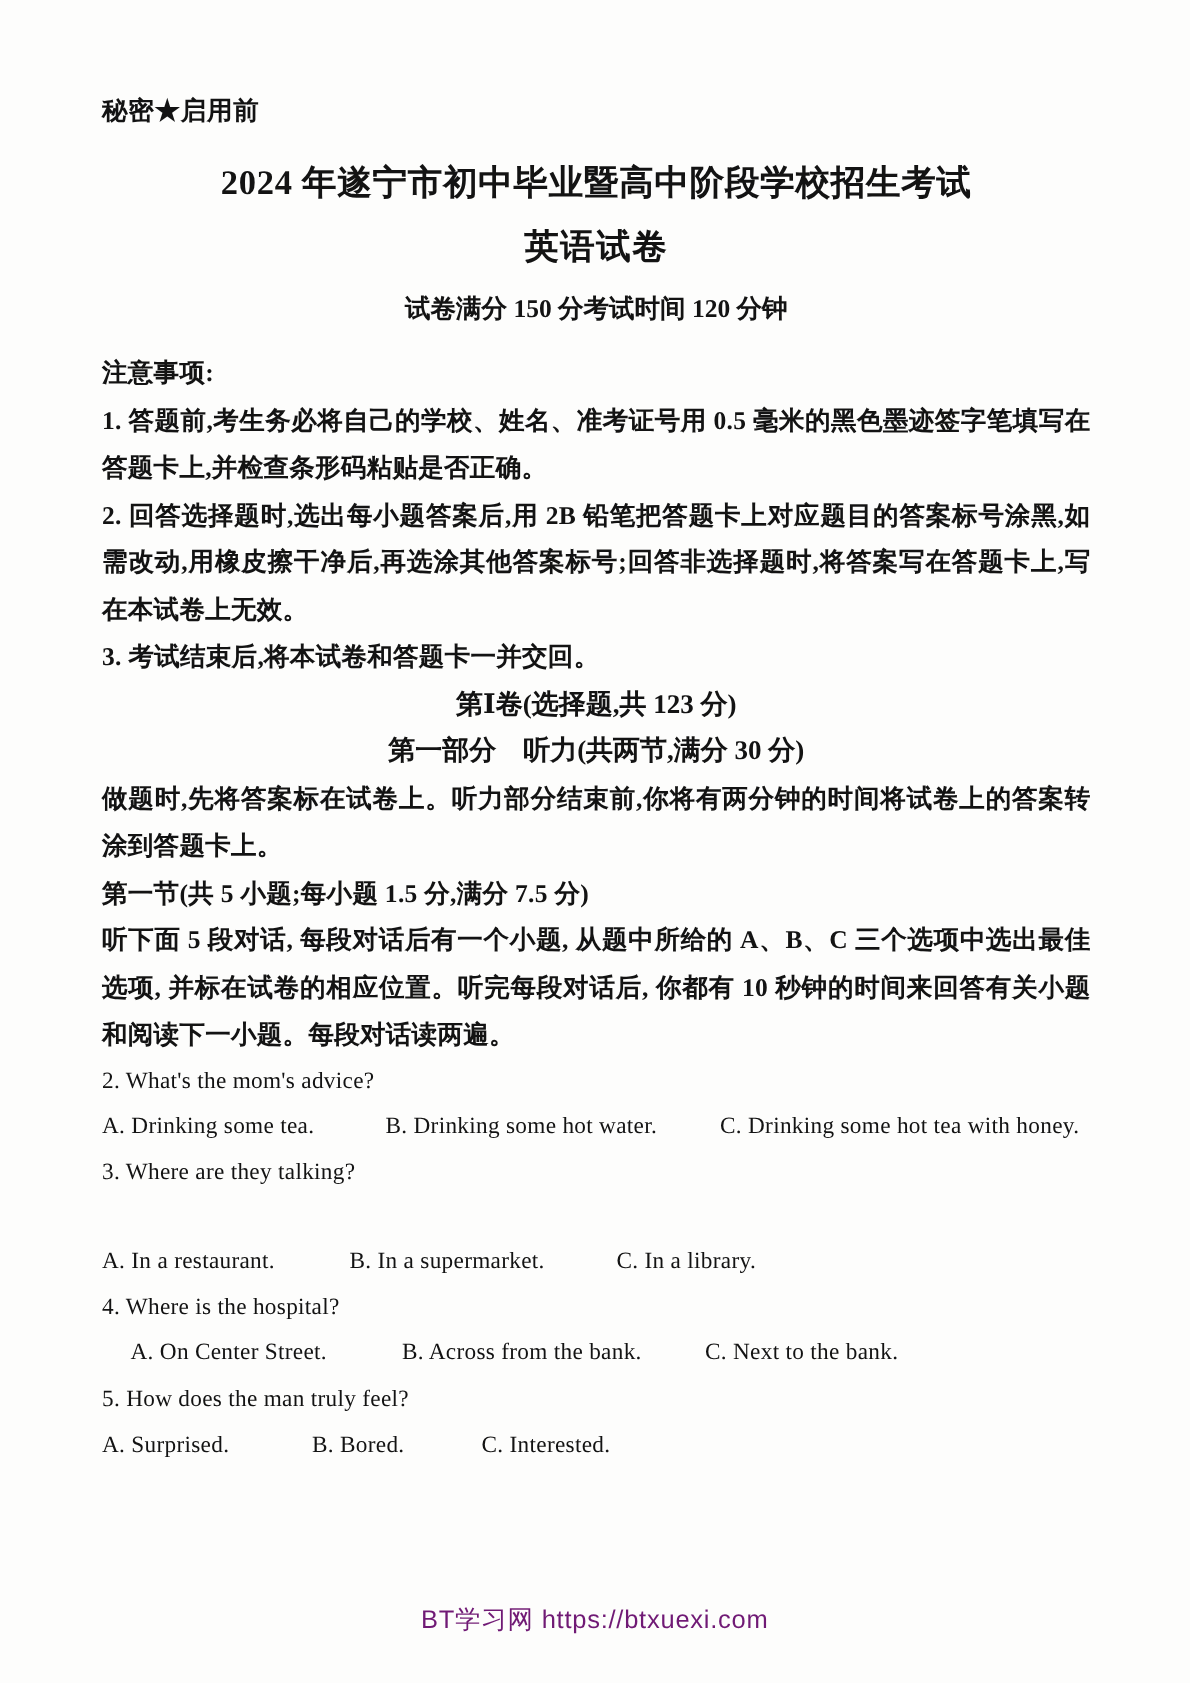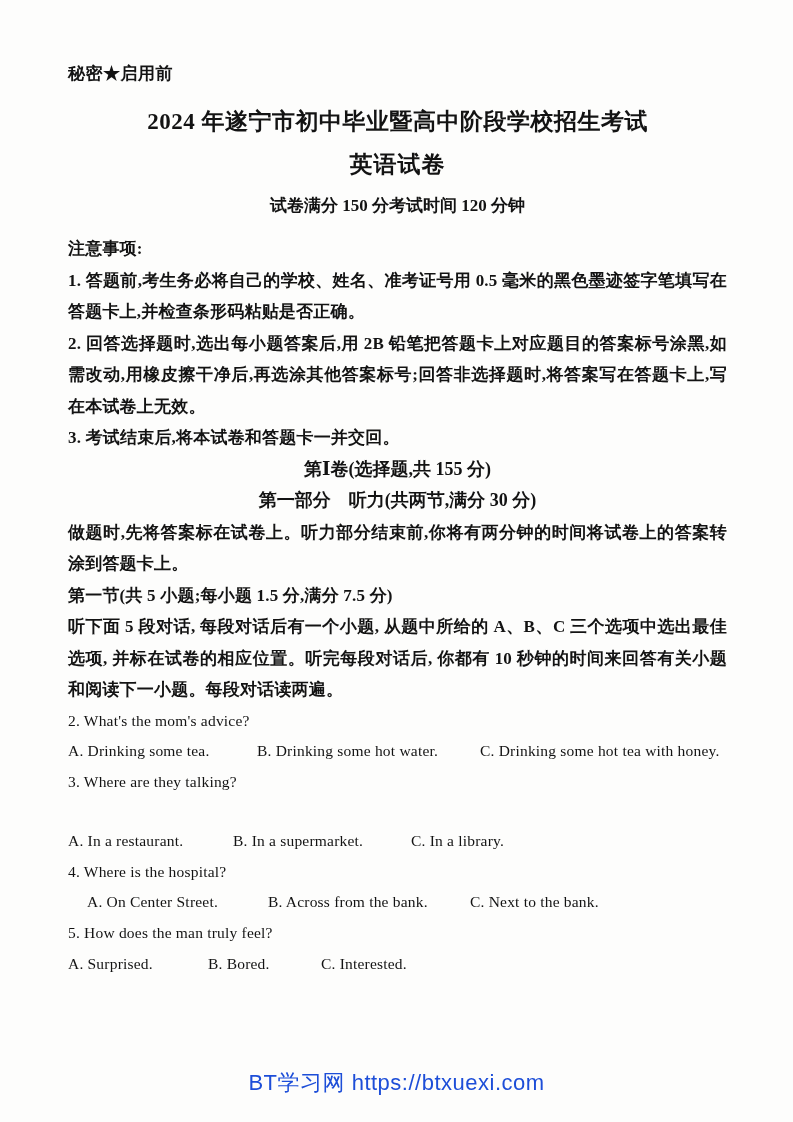--- a/index.html
+++ b/index.html
@@ -69,22 +69,22 @@
   .section2-head{
     font-size:18px;font-weight:bold;
     line-height:32px;
     margin-top:1px;
   }
   .watermark{
     position:absolute;
     left:0;right:0;
     top:1068px;
     text-align:center;
-    color:#1d4ed8;
-    font-size:22px;
+    color:#701a75;
+    font-size:17px;
     font-family:"Liberation Sans","DejaVu Sans",sans-serif;
     font-weight:normal;
     letter-spacing:.5px;
   }
 </style>
 </head>
 <body>
 
 <div class="page">
 
@@ -94,21 +94,21 @@
 
   <div class="subject">英语试卷</div>
 
   <div class="exam-info">试卷满分 150 分考试时间 120 分钟</div>
 
   <div class="cn">注意事项:</div>
   <p class="cn">1. 答题前,考生务必将自己的学校、姓名、准考证号用 0.5 毫米的黑色墨迹签字笔填写在答题卡上,并检查条形码粘贴是否正确。</p>
   <p class="cn">2. 回答选择题时,选出每小题答案后,用 2B 铅笔把答题卡上对应题目的答案标号涂黑,如需改动,用橡皮擦干净后,再选涂其他答案标号;回答非选择题时,将答案写在答题卡上,写在本试卷上无效。</p>
   <p class="cn">3. 考试结束后,将本试卷和答题卡一并交回。</p>
 
-  <div class="center-head">第Ⅰ卷(选择题,共 155 分)</div>
+  <div class="center-head">第Ⅰ卷(选择题,共 123 分)</div>
   <div class="center-head">第一部分　听力(共两节,满分 30 分)</div>
 
   <p class="cn">做题时,先将答案标在试卷上。听力部分结束前,你将有两分钟的时间将试卷上的答案转涂到答题卡上。</p>
 
   <p class="cn">第一节(共 5 小题;每小题 1.5 分,满分 7.5 分)</p>
   <p class="cn">听下面 5 段对话, 每段对话后有一个小题, 从题中所给的 A、B、C 三个选项中选出最佳选项, 并标在试卷的相应位置。听完每段对话后, 你都有 10 秒钟的时间来回答有关小题和阅读下一小题。每段对话读两遍。</p>
 
 
   <div class="question">
     <p class="q en">2. What's the mom's advice?</p>

